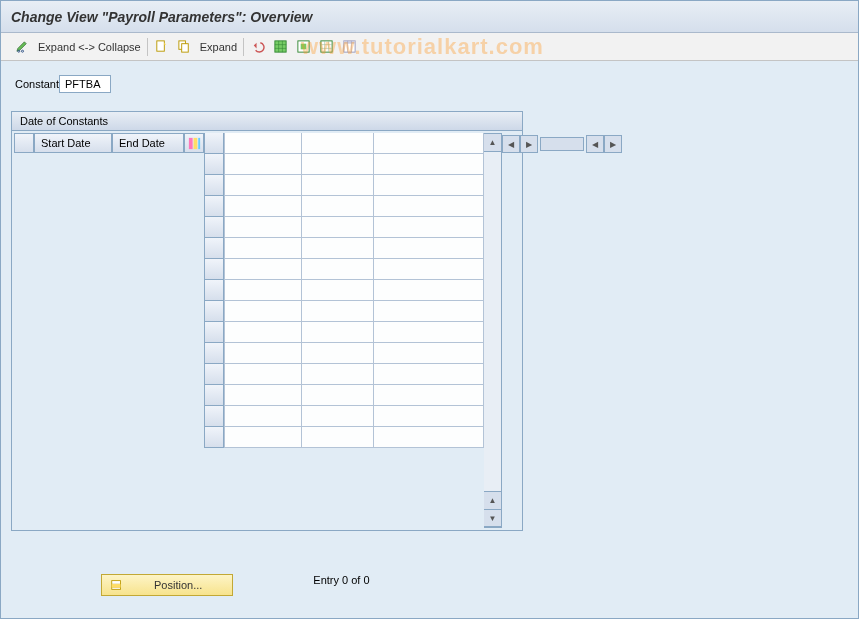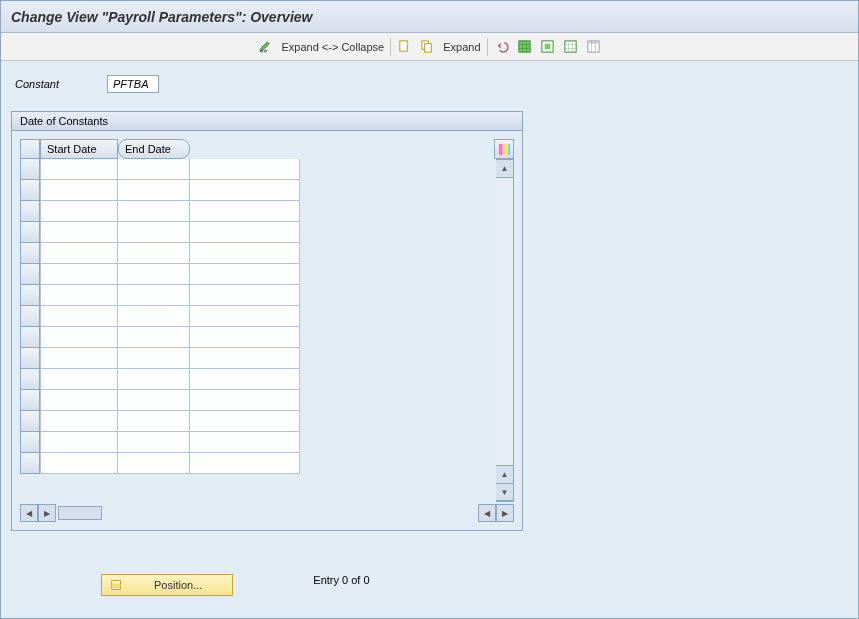--- a/index.html
+++ b/index.html
@@ -12,63 +12,63 @@
   .titlebar {
     height: 32px; background: linear-gradient(to bottom,#e8eef5,#d5dfec);
     border-bottom: 1px solid #aab9cc; padding: 0 10px;
     display: flex; align-items: center;
     font-weight: bold; font-style: italic; font-size: 14px; color: #333;
   }
   .toolbar {
     height: 28px; background: #f2f2f2;
     border-bottom: 1px solid #c4c4c4; padding: 0 10px;
     display: flex; align-items: center; gap: 0;
-    font-size: 11px; color: #333; justify-content: center;
+    font-size: 11px; color: #333;
   }
   .tb-sep { width:1px; height:18px; background:#c4c4c4; margin:0 2px;}
   .tb-btn {
     display:flex; align-items:center; gap:4px;
     padding:2px 3px; cursor:pointer;
     border:1px solid transparent; border-radius:2px;
   }
   .icon { display:inline-block; width:15px; height:15px; flex:none;}
   .body-area {
     background:#e1ecf5; height:calc(100% - 60px);
     padding:14px 10px 10px 10px;
     position:relative;
   }
-  .field-row { display:flex; align-items:center; gap:48px; font-size:11px; margin-left:4px;font-style:italic;}
+  .field-row { display:flex; align-items:center; font-size:11px; margin-left:4px;}
   .field-box {
     background:#fff; border:1px solid #8aa8c4; padding:1px 5px;
     font-size:11px; min-width:52px; height:18px;
     display:flex; align-items:center;text-align:right;
   }
   .panel {
     margin-top:18px; width:512px; height:420px;
     border:1px solid #8aa8c4; background:#e1ecf5;
     display:flex; flex-direction:column;
   }
   .panel-title {
     background:linear-gradient(to bottom,#e8eef5,#cdd8e8);
     border-bottom:1px solid #8aa8c4;
     font-size:11px; padding:3px 8px;
   }
   .grid-wrap {
-    flex:1; display:flex; flex-direction:column; margin:8px;
+    flex:1; display:flex; flex-direction:row; margin:2px;
     position:relative;
   }
   .grid-header-row { display:flex; }
   .grid-corner, .gh-cell, .cfg-cell {
     background:linear-gradient(to bottom,#f0f4fa,#d6dfec);
     border:1px solid #8aa8c4; font-size:11px;
     display:flex; align-items:center; padding:0 6px; height:20px;
   }
   .grid-corner { width:20px; padding:0;}
   .gh-start { width:78px;}
-  .gh-end { width:72px;border-radius:9px;}
+  .gh-end { width:72px;}
   .gh-value { width:110px;}
   .cfg-cell { width:20px; padding:0; justify-content:center; margin-left:auto;}
   .grid-body { display:flex; flex:1;}
   .rowsel-col { width:20px;}
   .rowsel-col .rs {
     height:21px; border:1px solid #8aa8c4; border-top:none;
     background:linear-gradient(to bottom,#f0f4fa,#d6dfec);
   }
   .data-area { display:flex; flex-direction:column; flex:1; position:relative;}
   .data-row { display:flex; height:21px;}
@@ -115,20 +115,21 @@
     color:rgba(255,150,30,0.35);
     letter-spacing:1px; pointer-events:none;
     font-family:Arial;
   }
 </style>
 </head>
 <body>
 
 <div class="app-window">
 
+  <div class="watermark">www.tutorialkart.com</div>
 
   <div class="titlebar">Change View "Payroll Parameters": Overview</div>
 
   <div class="toolbar">
     <span class="tb-btn">
       <span class="icon">
         <svg viewBox="0 0 16 16">
             <path d="M2 13l1-3 7-7 2 2-7 7-3 1z" fill="#6b5" stroke="#363" stroke-width="0.7"></path>
             <circle cx="4" cy="13" r="1.1" fill="none" stroke="#358" stroke-width="1"></circle>
             <circle cx="8" cy="13" r="1.1" fill="none" stroke="#358" stroke-width="1"></circle>

